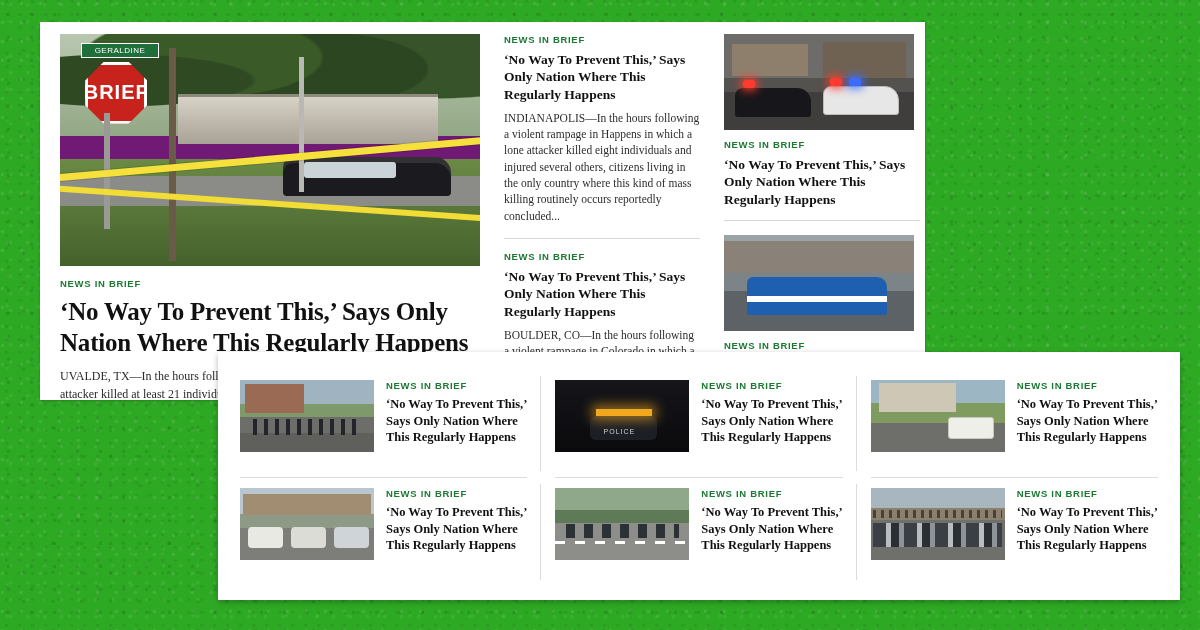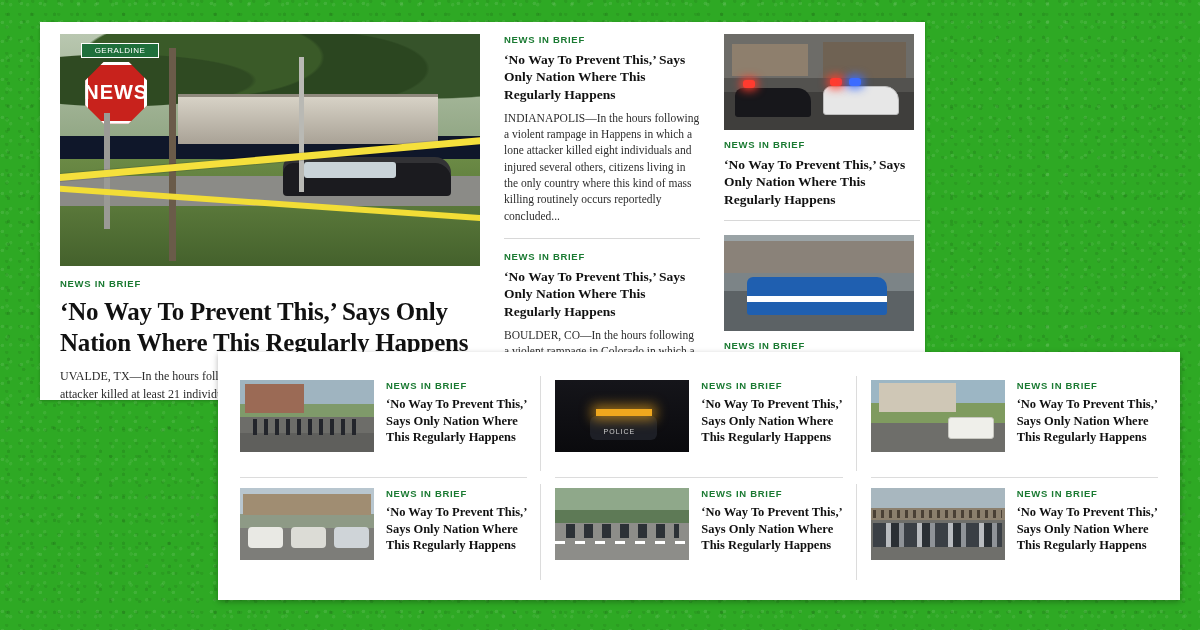--- a/index.html
+++ b/index.html
@@ -47,21 +47,21 @@
   .col-lead {
     width: 420px;
     margin-left: 20px;
     flex: 0 0 auto;
   }
   .lead-photo {
     width: 420px;
     height: 232px;
     position: relative;
     overflow: hidden;
-    background: #0f172a;
+    background: #701a75;
   }
   
   .lp-sky { position:absolute; left:0; top:0; width:100%; height:44%;
     background: linear-gradient(#b9c7b0, #93a886); }
   .lp-trees { position:absolute; left:0; top:0; width:100%; height:50%;
     background:
       radial-gradient(ellipse at 14% 40%, #2f4a22 0 26%, transparent 27%),
       radial-gradient(ellipse at 34% 20%, #3a5a28 0 30%, transparent 31%),
       radial-gradient(ellipse at 60% 30%, #2b4620 0 32%, transparent 33%),
       radial-gradient(ellipse at 88% 22%, #36532a 0 30%, transparent 31%);
@@ -295,21 +295,21 @@
       <div class="lp-sky"></div>
       <div class="lp-trees"></div>
       <div class="lp-building"></div>
       <div class="lp-ground"></div>
       <div class="lp-road"></div>
       <div class="lp-car"></div>
       <div class="lp-carwin"></div>
       <div class="lp-pole"></div>
       <div class="lp-pole2"></div>
       <div class="lp-streetsign">GERALDINE</div>
-      <div class="lp-stopsign">NEWS</div>
+      <div class="lp-stopsign">BRIEF</div>
       <div class="lp-signpost"></div>
       <div class="lp-tape1"></div>
       <div class="lp-tape2"></div>
     </div>
     <div class="kicker lead-kicker">NEWS IN BRIEF</div>
     <h1 class="lead-head">‘No Way To Prevent This,’ Says Only Nation Where This Regularly Happens</h1>
     <p class="lead-body">UVALDE, TX—In the hours following a violent rampage in Texas in which a lone attacker killed at least 21 individuals and injured several others, citizens living in the only country where this kind of mass killing routinely occurs reportedly concluded...</p>
   </div>
 
   <div class="col-brief">

